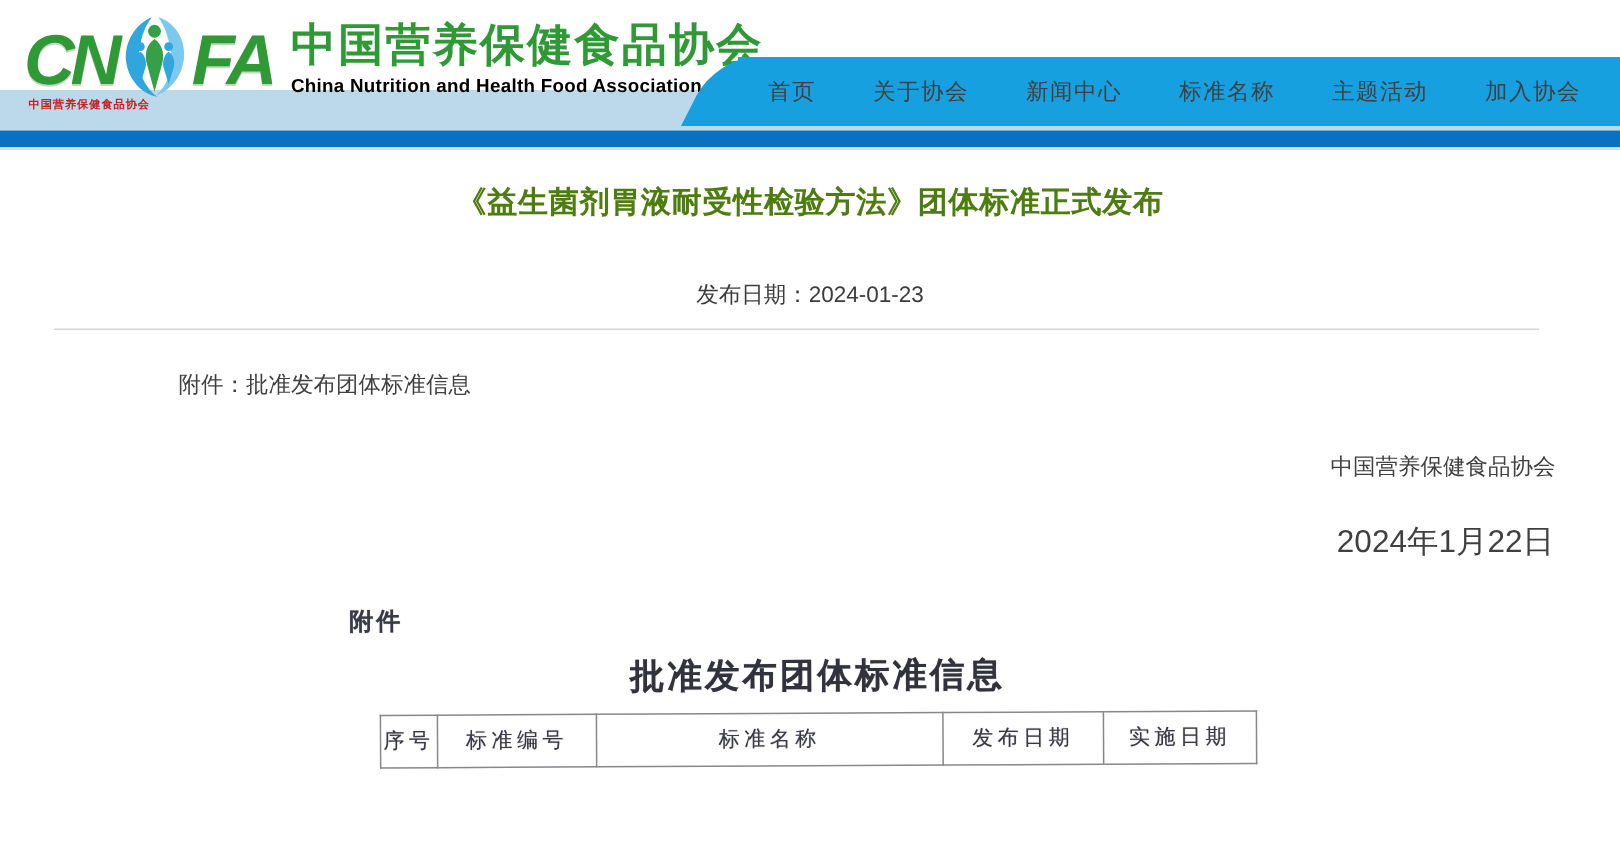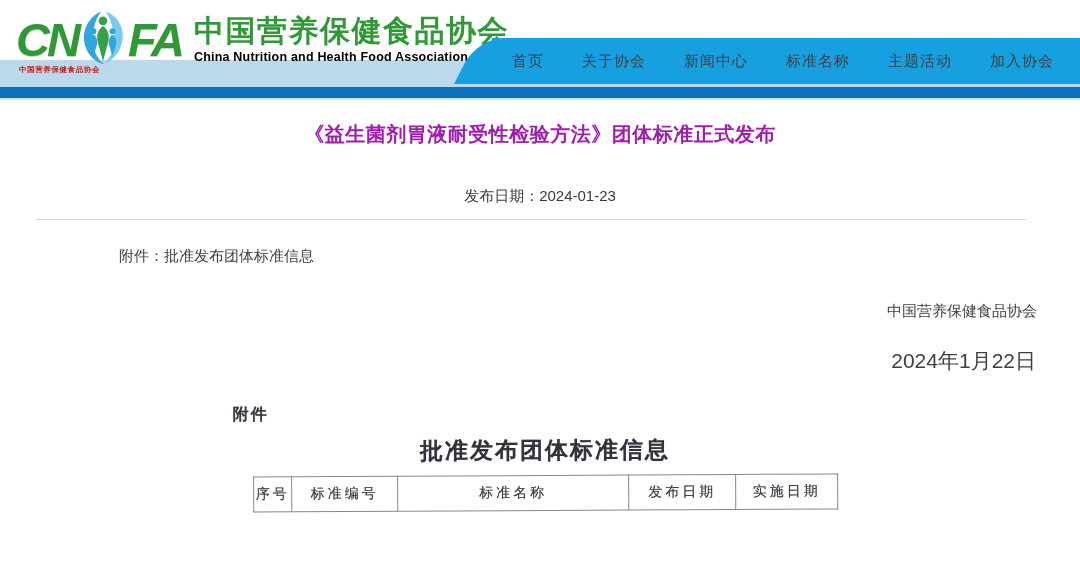--- a/index.html
+++ b/index.html
@@ -32,21 +32,21 @@
   .nav-item { position:relative; color:#404040; font-size:15px; letter-spacing:1px;
     cursor:pointer; white-space:nowrap;font-family:Liberation Serif, serif; }
 
   
   .band-light { width:1080px; height:27px; background:#bcd8eb; }
   .band-dark  { width:1080px; height:13px; background:#0a70c0; border-bottom:2px solid #cfe2f1; }
 
   
   .article { position:relative; width:1080px; }
   .article-title { margin-top:21px; text-align:center; font-size:20px; font-weight:700;
-    color:#a21caf; letter-spacing:.5px; }
+    color:#4d7c0f; letter-spacing:.5px; }
   .pub-date { margin-top:39px; text-align:center; font-size:15px; color:#3c3c3c; }
   .rule { margin:13px 54px 0 36px; border-top:1px solid #d6d6d6; height:0; }
   .body-par { margin:26px 55px 0 75px; font-size:15px; color:#404040; line-height:21px; }
   .attach-line { margin:27px 55px 0 75px; font-size:15px; color:#404040;padding-left:44px; }
   .sig-org  { margin:36px 43px 0 0; text-align:right; font-size:15px; color:#404040; }
   .sig-date { margin:26px 44px 0 0; text-align:right; font-size:21px; color:#404040; }
 
   
   .scan { margin-top:28px; padding-left:233px; transform:rotate(-0.3deg);
     font-family:"Liberation Serif","DejaVu Serif", serif; color:#3a3a44;

